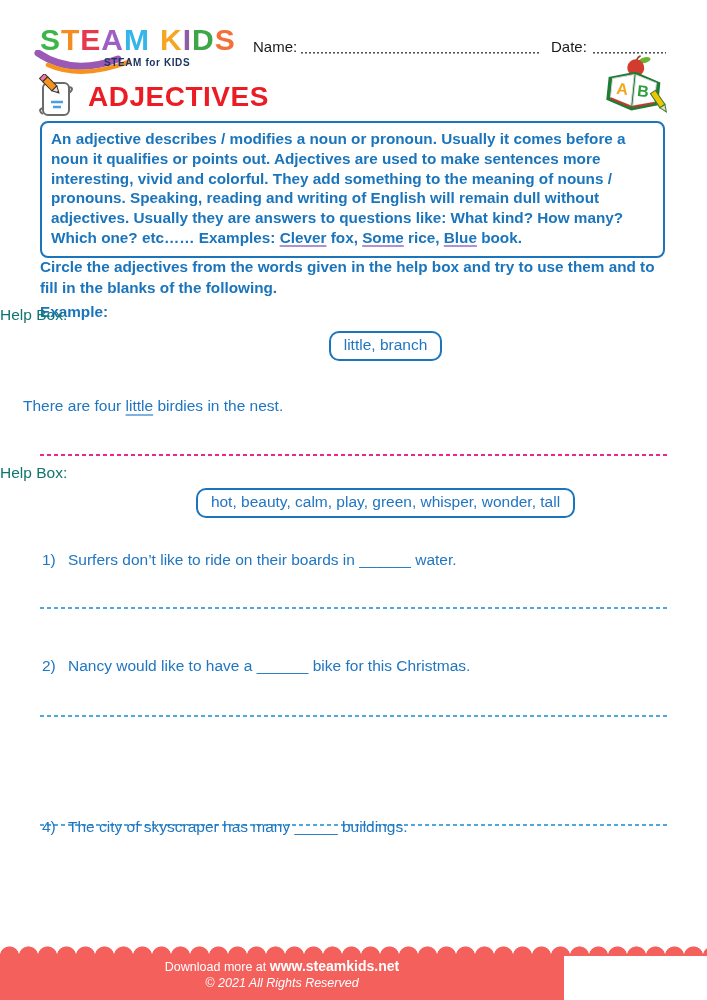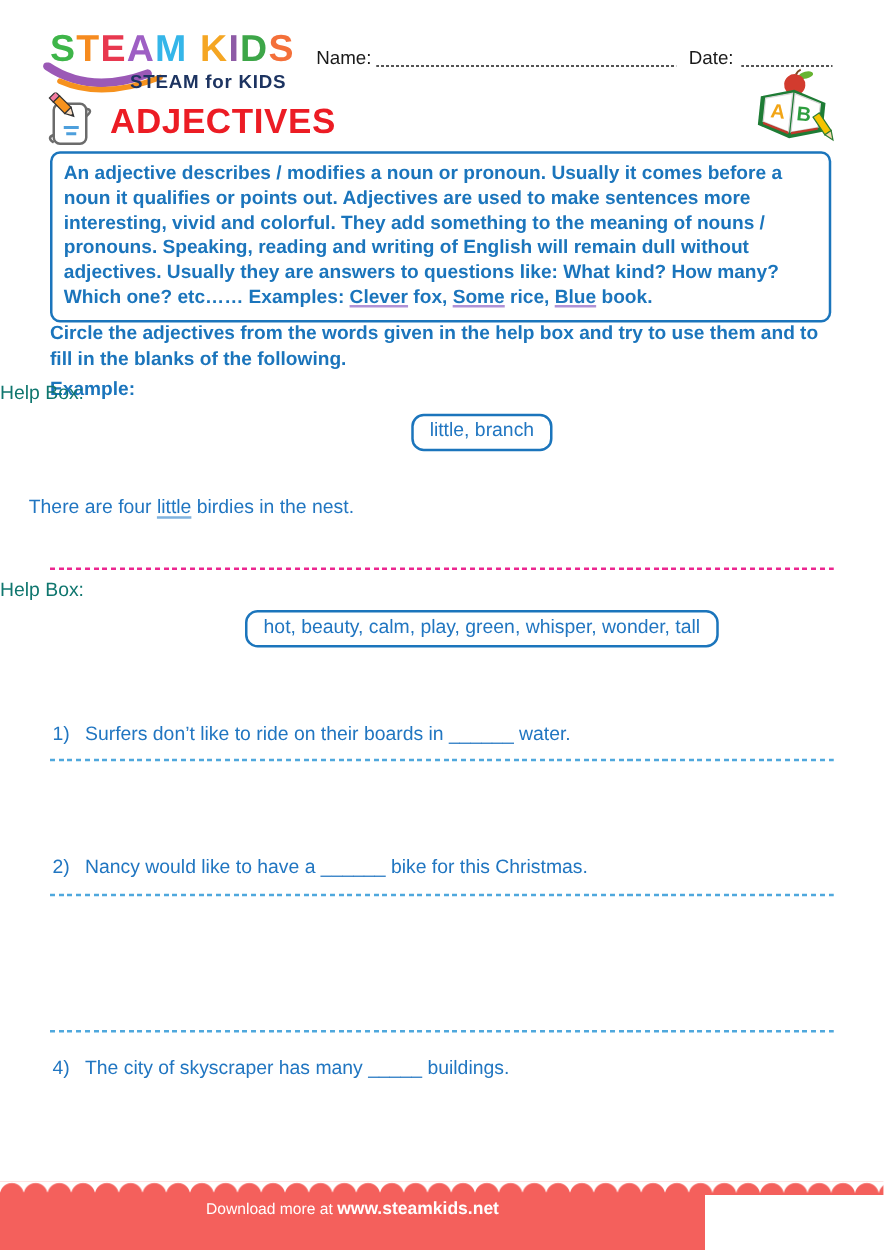--- a/index.html
+++ b/index.html
@@ -5,21 +5,21 @@
   html,body { margin:0; padding:0; background:#ffffff; }
   .page { position:relative; width:707px; height:1000px; background:#fff;
           font-family:"Liberation Sans", sans-serif; overflow:hidden; }
 
   
   .logo-text { position:absolute; left:40px; top:24px; font-size:30px; font-weight:800;
                letter-spacing:1px; line-height:32px; white-space:nowrap; }
   .ll { display:inline-block; }
   .k-gap { margin-left:10px; }
   .swoosh { position:absolute; left:34px; top:50px; }
-  .tagline { position:absolute; left:104px; top:57px; font-size:15px; font-weight:700;
+  .tagline { position:absolute; left:104px; top:57px; font-size:10px; font-weight:700;
              color:#1D3461; letter-spacing:0.6px; }
   .hdr-label { position:absolute; top:38px; font-size:15px; color:#1a1a1a; }
   .name-label { left:253px; } .date-label { left:551px; }
   .dotline { position:absolute; top:40px; height:14px;
              background:repeating-linear-gradient(90deg,#555 0 2px, rgba(0,0,0,0) 2px 4px) bottom / 100% 1.6px no-repeat; }
   .name-line { left:301px; width:240px; }
   .date-line { left:593px; width:73px; }
   .book-icon { position:absolute; left:604px; top:54px; }
 
   
@@ -46,21 +46,21 @@
             padding:3px 13px 5px; font-size:15.5px; color:#2176C1; background:#fff; }
   .example-sentence { position:absolute; left:23px; top:397px; margin:0; font-size:15.5px; color:#2176C1; }
 
   
   .divider { position:absolute; left:40px; width:627px; height:2px; }
   .pink-div { top:454px; background:repeating-linear-gradient(90deg,#EC268F 0 4px, rgba(0,0,0,0) 4px 7px); }
   .blue-div { background:repeating-linear-gradient(90deg,#4FA8DD 0 4px, rgba(0,0,0,0) 4px 7px); }
   .d1 { top:607px; } .d2 { top:715px; } .d3 { top:824px; }
 
   
-  .question { position:absolute; left:42px; width:630px; font-size:15.5px; color:#2176C1;margin-top:28px; }
+  .question { position:absolute; left:42px; width:630px; font-size:15.5px; color:#2176C1; }
   .q1 { top:551px; } .q2 { top:657px; } .q3 { top:762px; } .q4 { top:818px; }
   .qnum { display:inline-block; width:26px; }
 
   
   .scallops { position:absolute; left:0; top:945px; width:707px; height:11px;
               background-image:radial-gradient(circle at 50% 100%, #F4605C 9.2px, rgba(244,96,92,0) 9.9px);
               background-size:19px 11px; background-repeat:repeat-x; }
   .footer-band { position:absolute; left:0; top:954px; width:564px; height:46px;
                  background:#F4605C; text-align:center; color:#fff; }
   .fl1 { margin:4px 0 0 0; font-size:12.5px; }
@@ -139,15 +139,16 @@
   <div class="question q2"><span class="qnum">2)</span><span class="qtext">Nancy would like to have a ______ bike for this Christmas.</span></div>
   <div class="divider blue-div d2"></div>
 
   <div class="divider blue-div d3"></div>
 
   <div class="question q4"><span class="qnum">4)</span><span class="qtext">The city of skyscraper has many _____ buildings.</span></div>
 
   <div class="scallops"></div>
   <div class="footer-band">
     <p class="fl1"><span>Download more at</span> <span class="site">www.steamkids.net</span></p>
+    <p class="fl2">© 2021 All Rights Reserved</p>
   </div>
 
 </div>
 
 </body></html>

